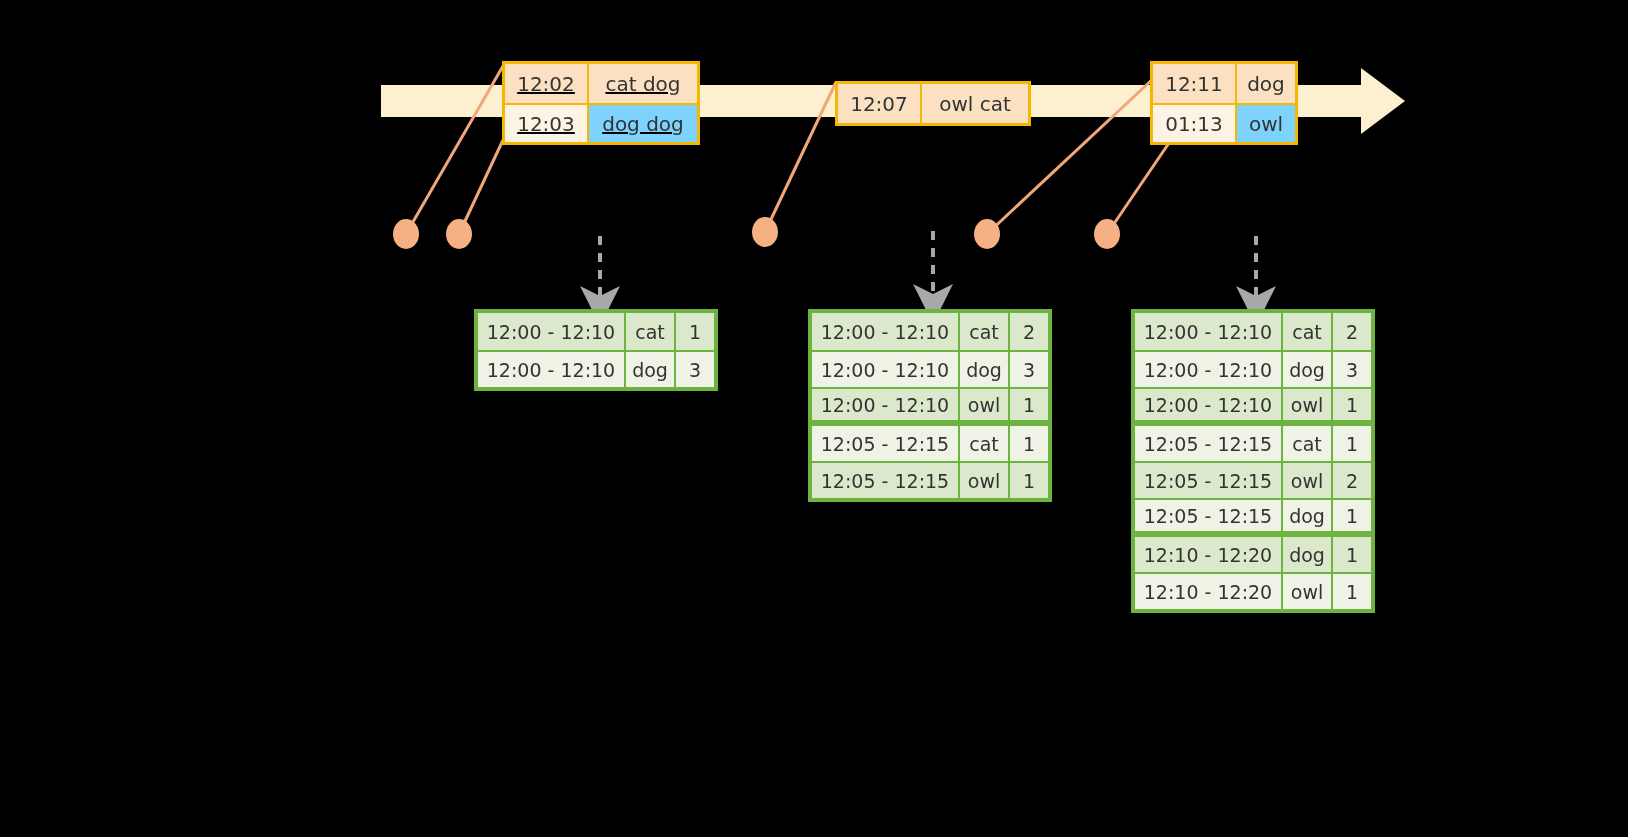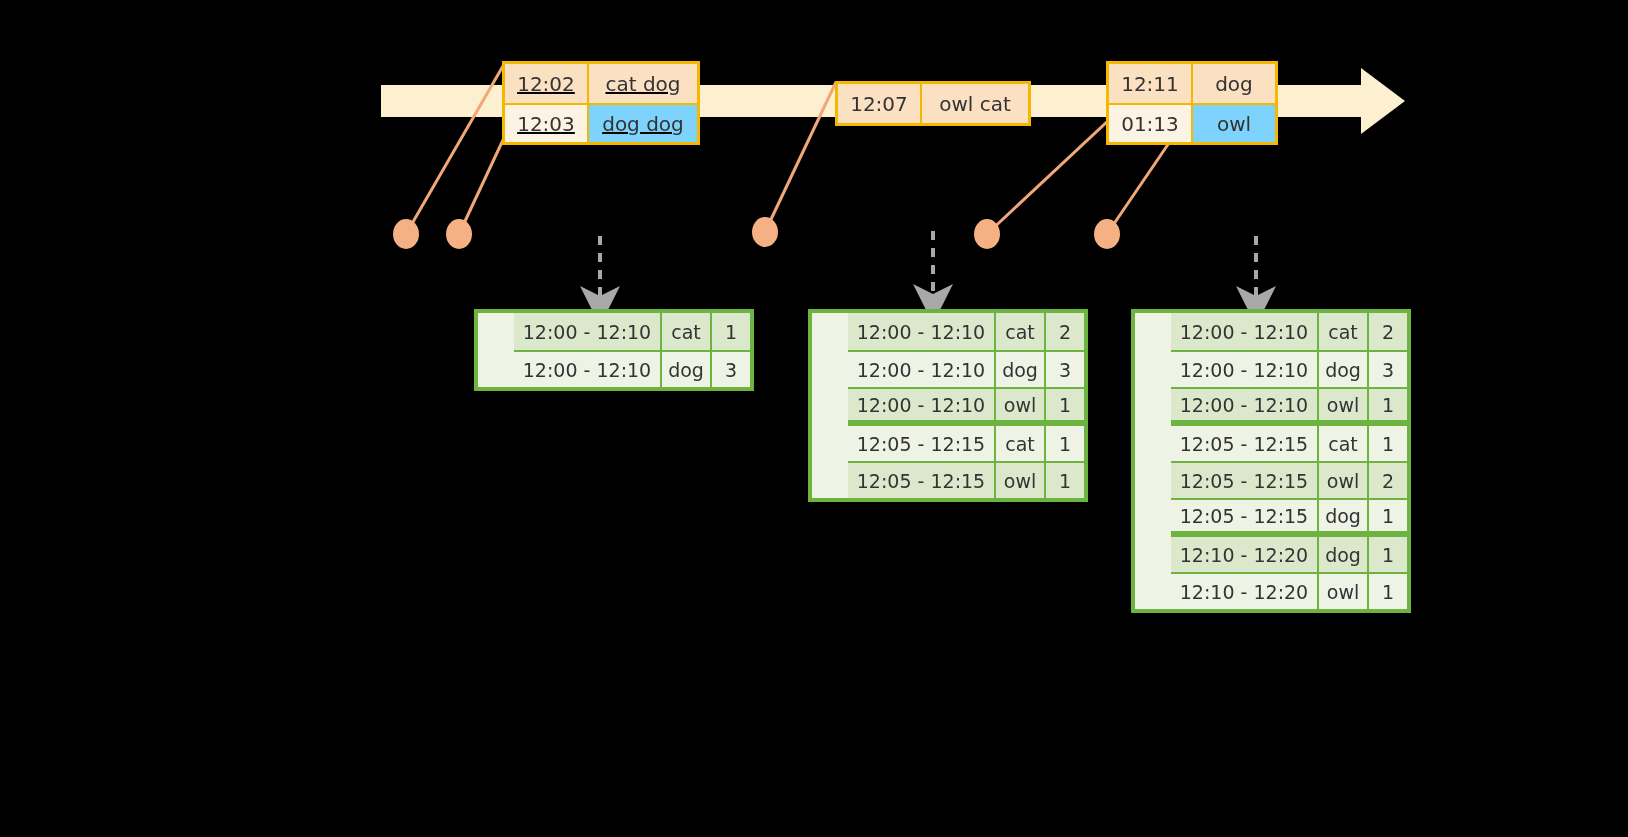--- a/index.html
+++ b/index.html
@@ -68,21 +68,20 @@
     background: #7dd3fc;
     padding: 0 10px;
   }
 
   
   .res-table {
     position: absolute;
     border: 4px solid #6cb33f;
     box-sizing: border-box;
     background: #eef3e6;
-    padding-left: 36px;
   }
   .res-row {
     display: flex;
     height: 37px;
     box-sizing: border-box;
   }
   .res-row + .res-row { border-top: 2px solid #6cb33f; }
   .res-row.alt .res-cell { background: #dce8cc; }
   .res-cell {
     box-sizing: border-box;
@@ -151,21 +150,21 @@
     </div>
   </div>
 
   <div class="evt-group" style="left:835px; top:81px; width:196px;">
     <div class="evt-row shade">
       <div class="evt-time">12:07</div>
       <div class="evt-words">owl cat</div>
     </div>
   </div>
 
-  <div class="evt-group" style="left:1106px; top:61px; width:172px;">
+  <div class="evt-group" style="left:1150px; top:61px; width:148px;">
     <div class="evt-row shade">
       <div class="evt-time">12:11</div>
       <div class="evt-words">dog</div>
     </div>
     <div class="evt-row">
       <div class="evt-time">01:13</div>
       <div class="evt-words">owl</div>
     </div>
   </div>
 

